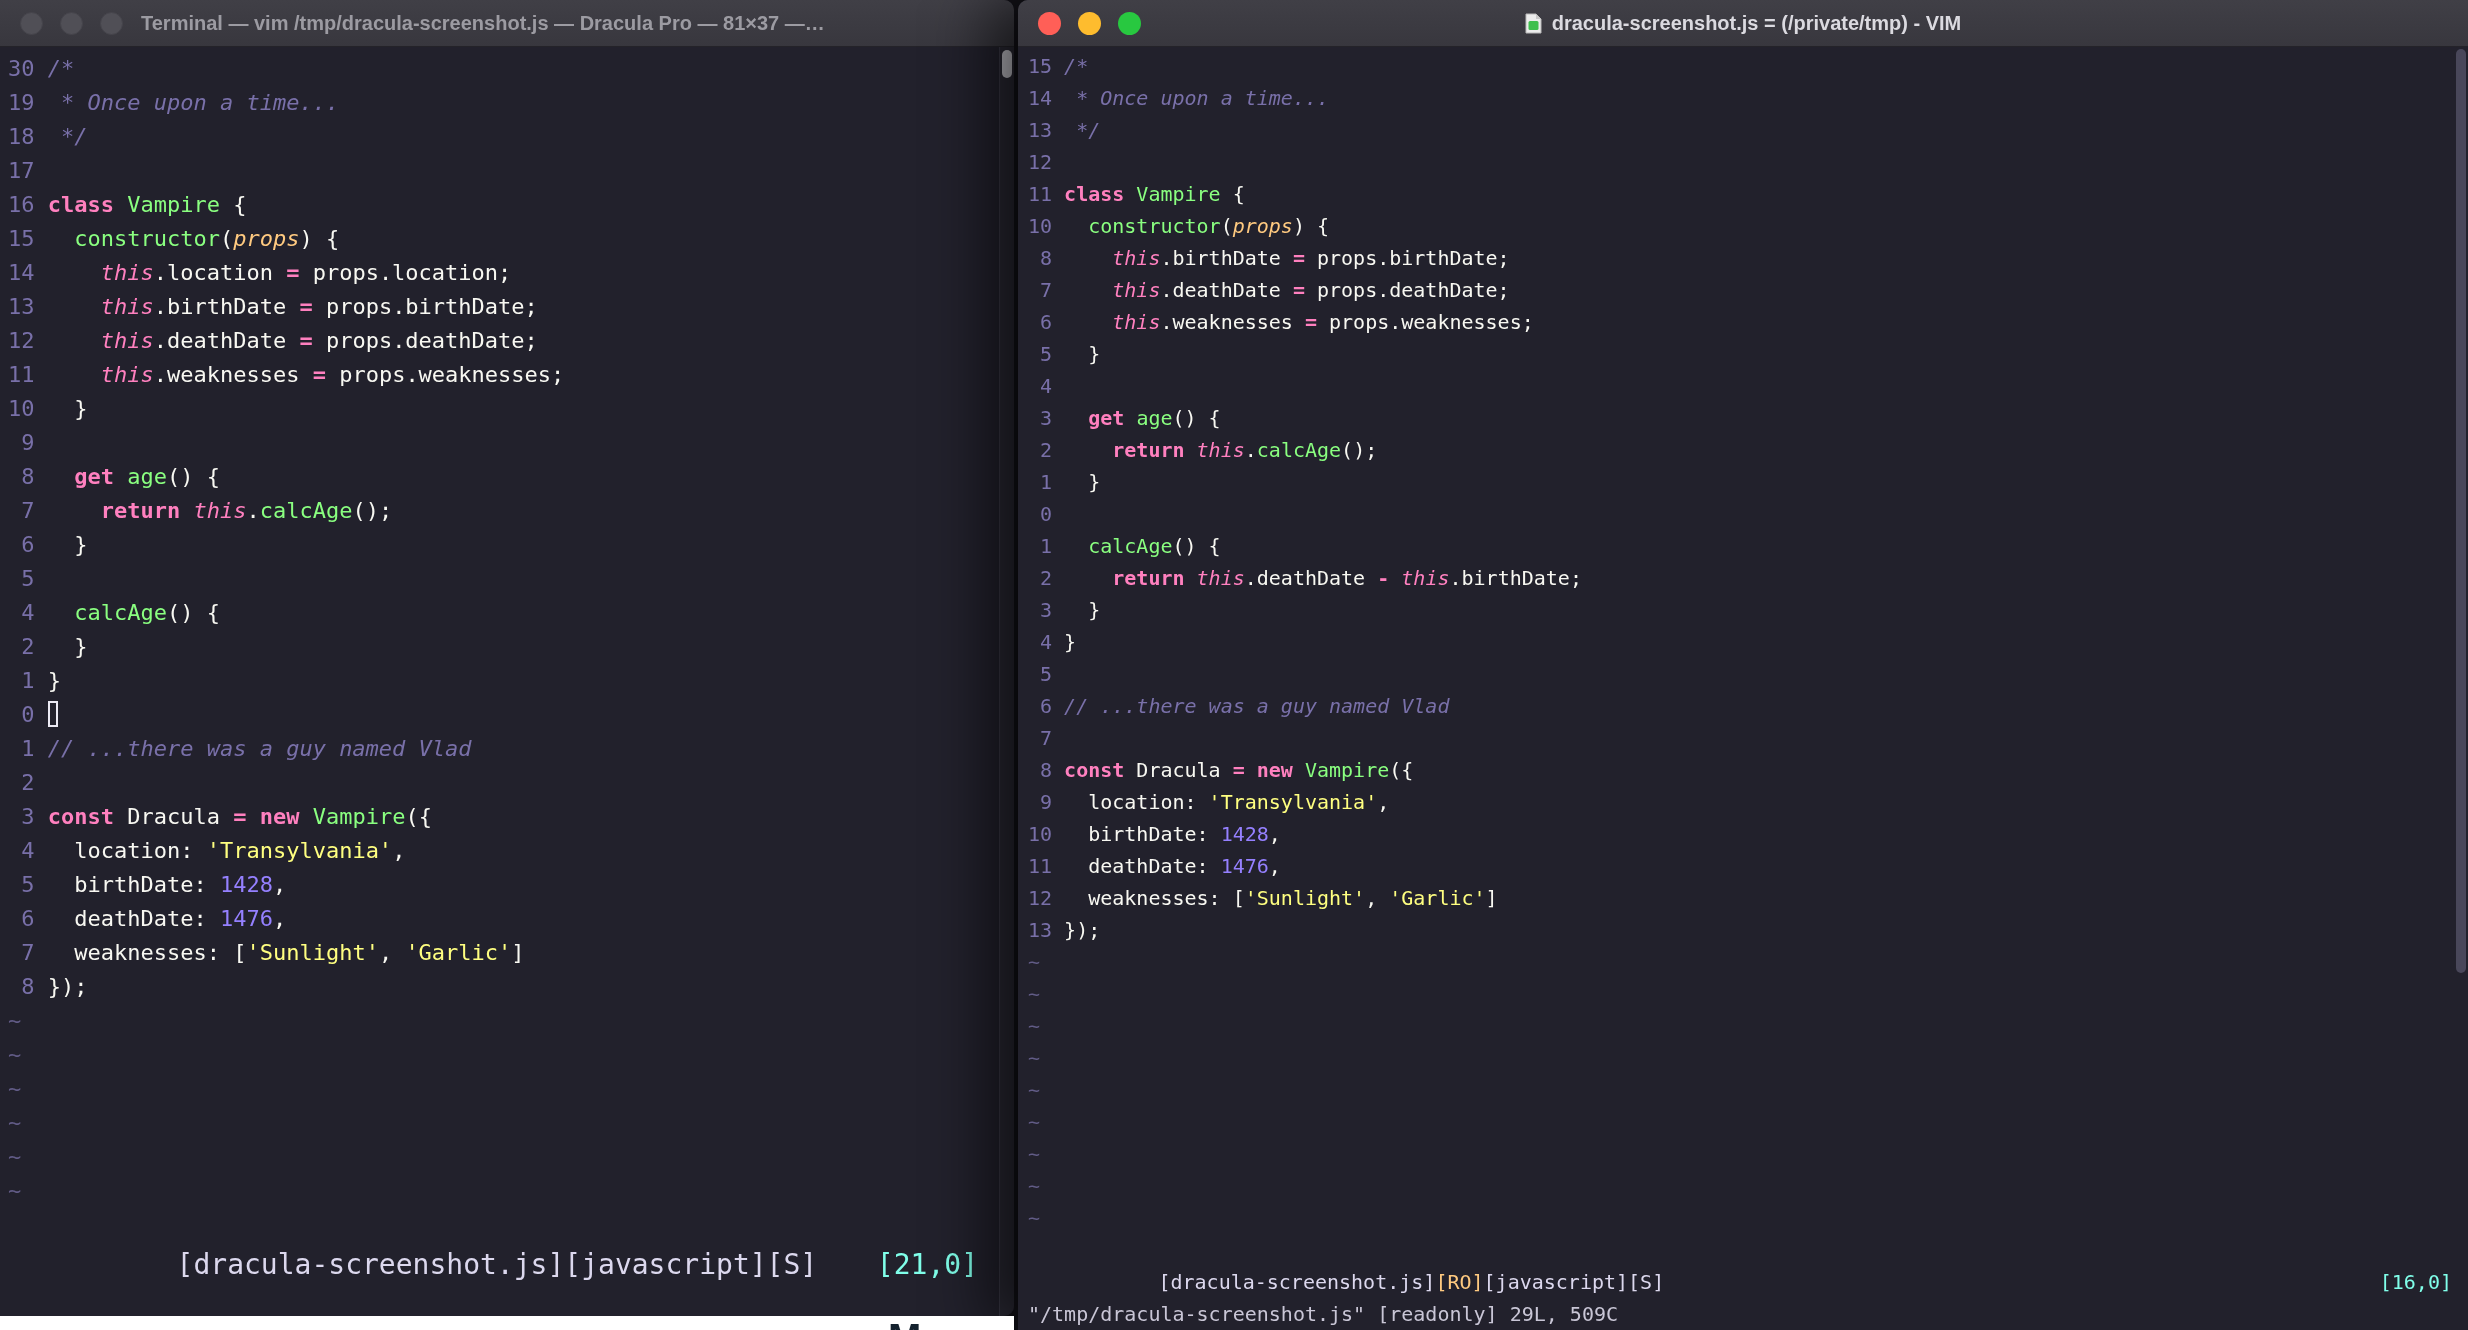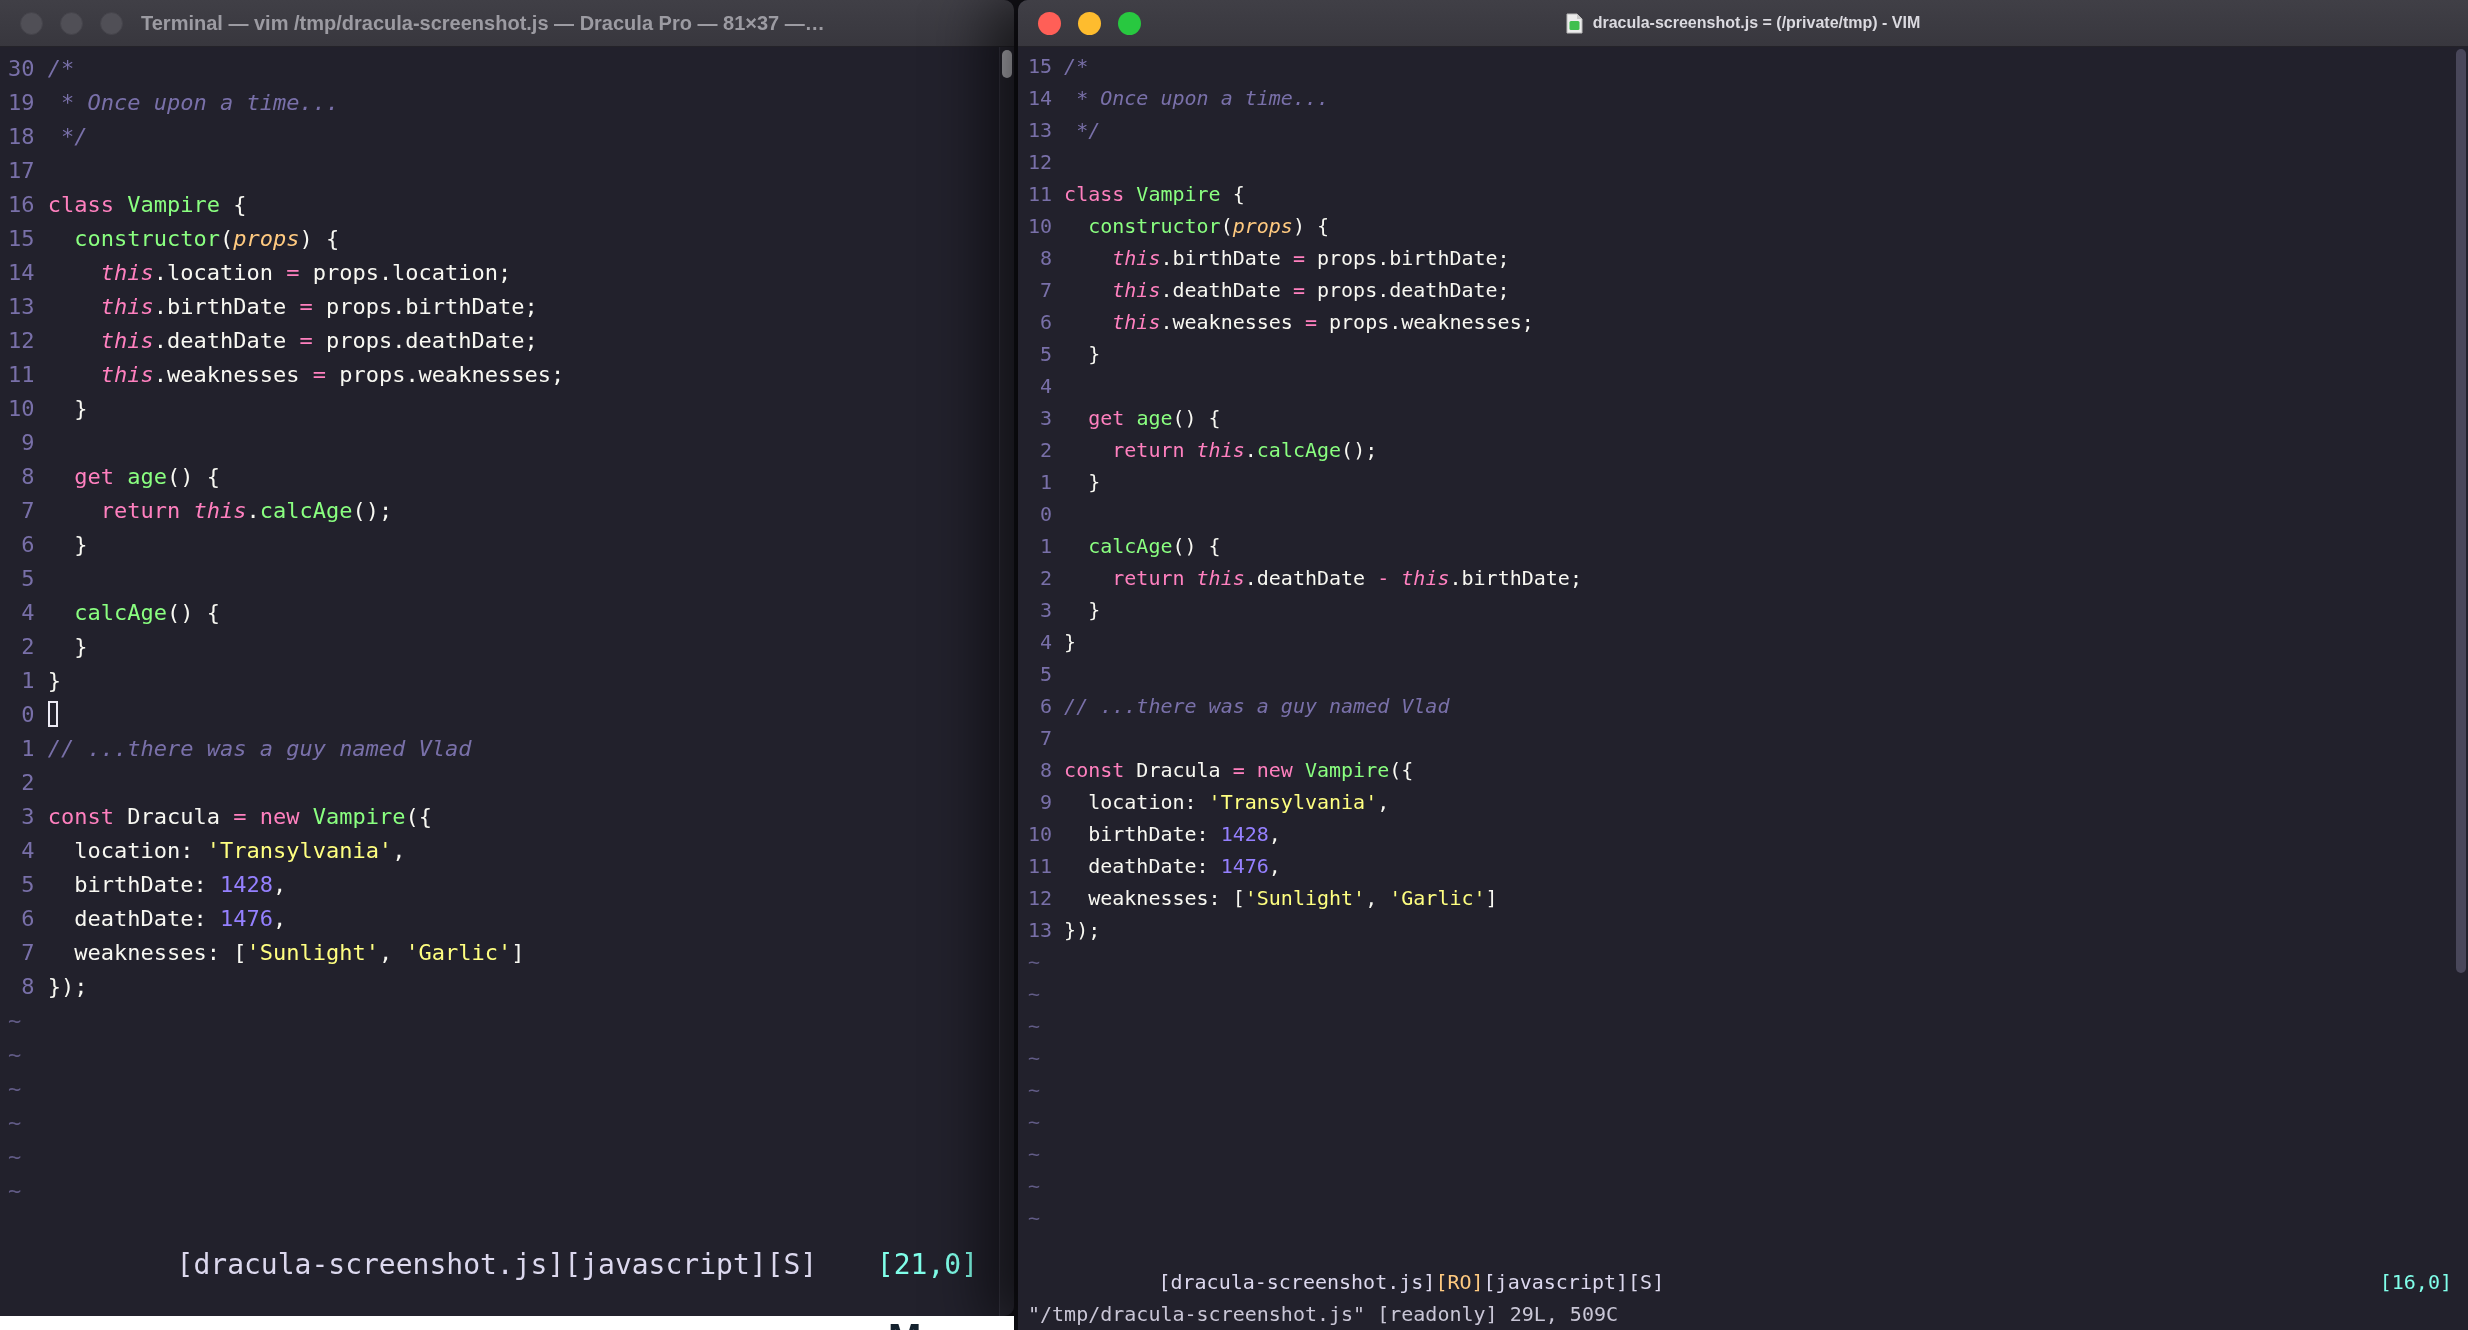--- a/index.html
+++ b/index.html
@@ -18,35 +18,35 @@
   .lights { display:flex; gap:17px; padding-left:20px; align-items:center; z-index:2; }
   .light { width:23px; height:23px; border-radius:50%; }
   .light.inactive { background:#504F56; border:1px solid #45444B; }
   .light.red { background:var(--light_red); }
   .light.yellow { background:var(--light_yellow); }
   .light.green { background:var(--light_green); }
   .left-window .title { margin-left:18px; color:#9C9BA2; font-size:20px; font-weight:700;
                         white-space:nowrap; overflow:hidden; text-overflow:ellipsis; max-width:830px; }
   .title-center { position:absolute; left:0; right:0; top:0; bottom:0; display:flex;
                   justify-content:center; align-items:center; gap:10px; color:#DBDAE0;
-                  font-size:16px; font-weight:700; z-index:1; white-space:nowrap; }
+                  font-size:20px; font-weight:700; z-index:1; white-space:nowrap; }
 
   
   .vim { position:relative; display:flex; flex-direction:column; height:calc(100% - 47px); }
   .left-window .vim { padding-top:5px; }
   .right-window .vim { padding-top:3px; }
   .buffer { flex:1; overflow:hidden; }
   .row { white-space:pre; display:block; }
   .left-window .row { height:34px; line-height:34px; font-size:22px; padding-left:8px; }
   .right-window .row { height:32px; line-height:32px; font-size:20px; padding-left:10px; }
   .lnum { display:inline-block; width:3ch; padding-right:1ch; text-align:right; color:var(--linenr); }
 
   .tok-fg { color:var(--fg); }
   .tok-comment { color:var(--comment); font-style:italic; }
-  .tok-pink { color:var(--pink); }
+  .tok-pink { color:var(--pink);font-weight:bold; }
   .tok-pink_i { color:var(--pink); font-style:italic; }
   .tok-green { color:var(--green); }
   .tok-orange_i { color:var(--orange); font-style:italic; }
   .tok-purple { color:var(--purple); }
   .tok-yellow { color:var(--yellow); }
   .tok-tilde { color:var(--tilde); }
 
   .hollow-cursor { display:inline-block; width:10px; height:26px; border:2px solid #ECEAF4;
                    vertical-align:middle; margin-top:-4px; }
 

